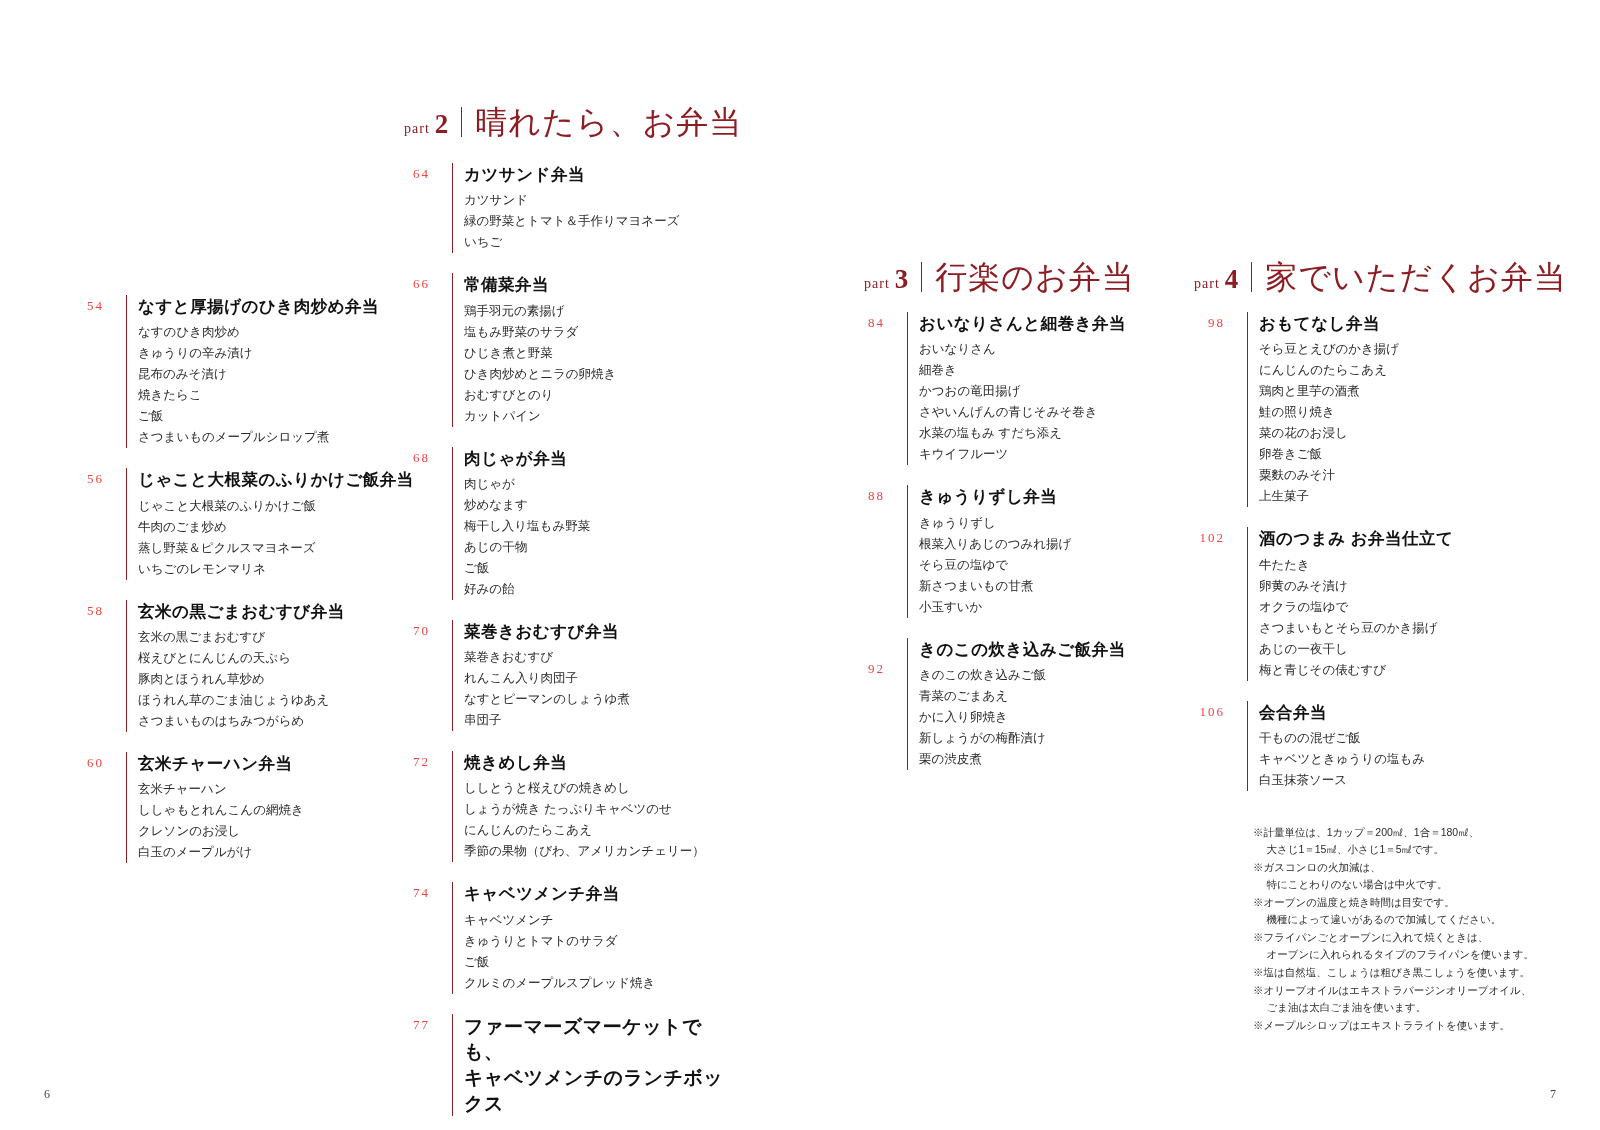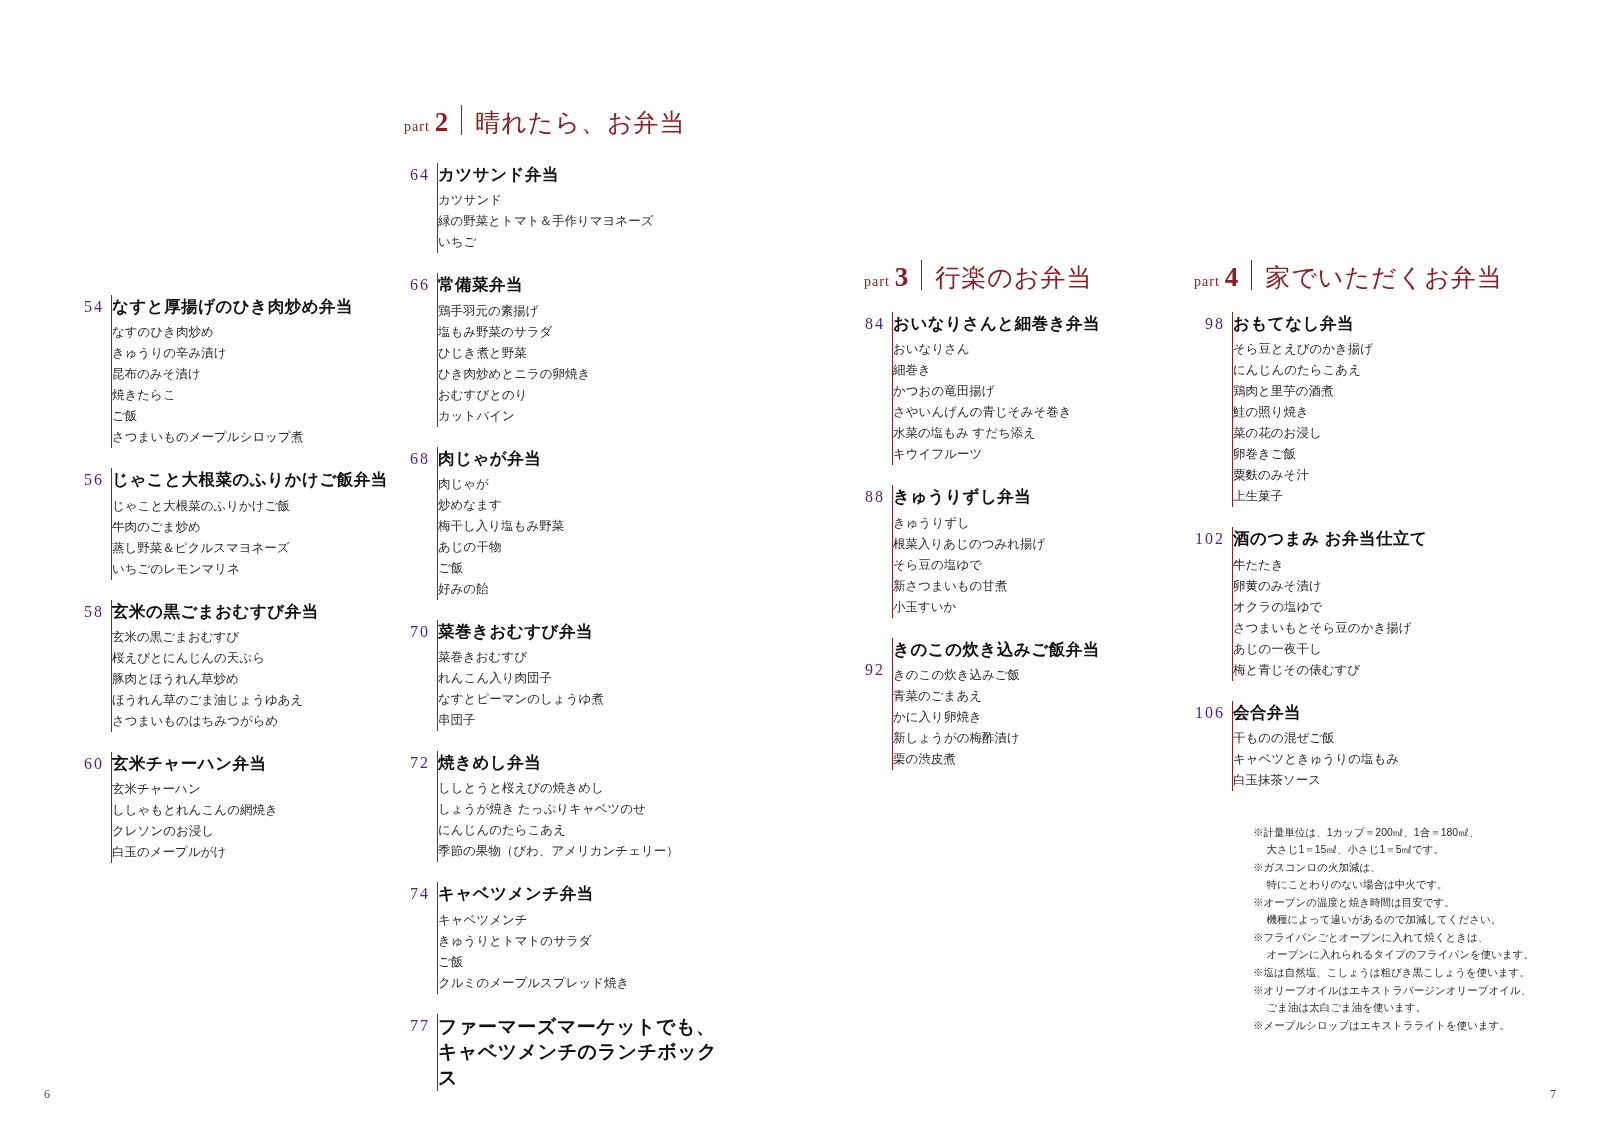--- a/index.html
+++ b/index.html
@@ -45,48 +45,49 @@
   .part-rule {
     display: inline-block;
     width: 1px;
     height: 30px;
     background: #8c1d23;
     margin: 0 13px;
     position: relative;
     top: 4px;
   }
   .part-title {
-    font-size: 25px;
+    font-size: 32px;
     color: #8c1d23;
     font-weight: 500;
     letter-spacing: 1px;
     white-space: nowrap;
   }
 
   
   .col {
     position: absolute;
   }
   .entry {
     display: flex;
     align-items: flex-start;
     margin-bottom: 20px;
   }
   .entry-page {
     font-family: "Liberation Serif", serif;
-    font-size: 16px;
+    font-size: 13px;
     letter-spacing: 2px;
-    color: #4c1d95;
+    color: #ef4444;
     text-align: right;
     padding-top: 3px;
     flex: 0 0 auto;
   }
   .entry-body {
     border-left: 1px solid #8c1d23;
-    margin-left: 7px;
+    padding-left: 11px;
+    margin-left: 22px;
   }
   .entry-title {
     font-size: 16.5px;
     font-weight: bold;
     color: #111;
     letter-spacing: 0.5px;
     line-height: 1.35;
     margin-bottom: 5px;
     white-space: nowrap;
   }

